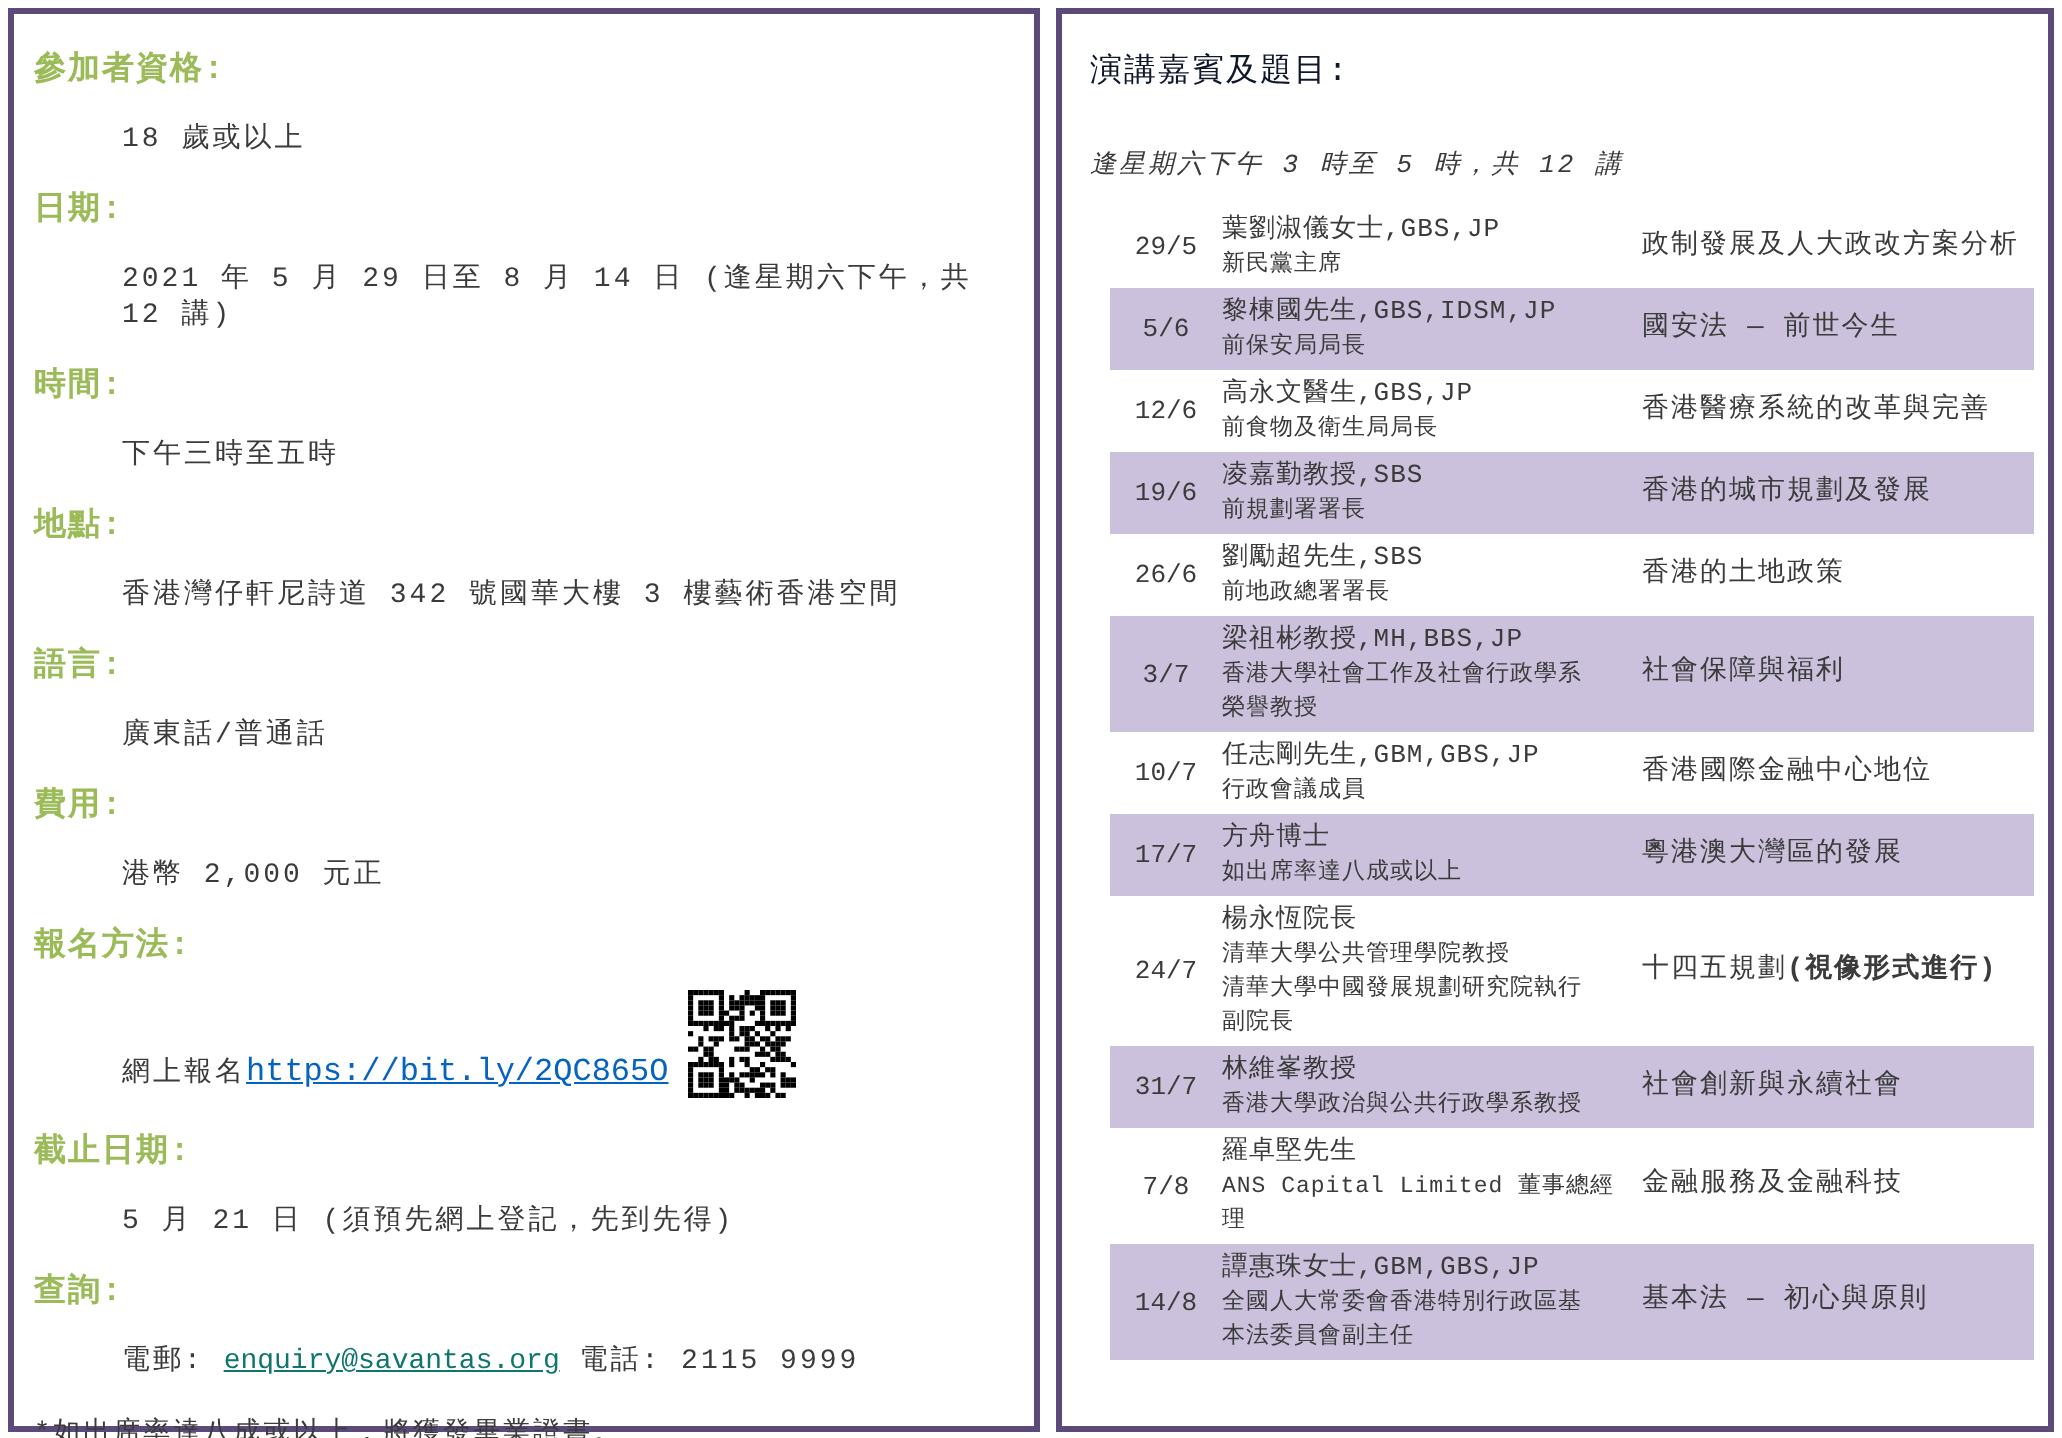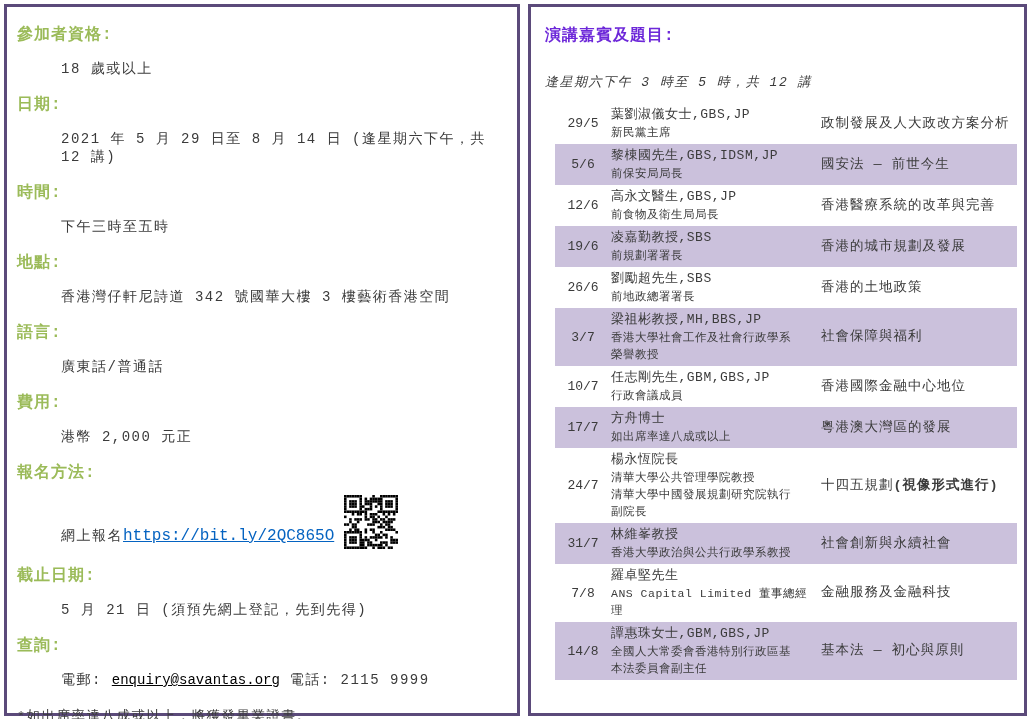--- a/index.html
+++ b/index.html
@@ -18,31 +18,31 @@
 
   
   .lsec h3 {
     color:#9bbb59; font-size:16px; font-weight:bold;
     margin:13px 0 12px 0; letter-spacing:1px;
   }
   .lsec p  {
     font-size:14px; margin:15px 0 16px 44px; letter-spacing:1.5px;
   }
   .link { color:#0563c1; text-decoration:underline; letter-spacing:0; }
-  .email-link { color:#000000; text-decoration:underline; letter-spacing:0; }
+  .email-link { color:#0f766e; text-decoration:underline; letter-spacing:0; }
   .signup-row {
     display:flex; align-items:flex-end; margin:4px 0 20px 44px;text-align:center;
   }
   .signup-row .stext { font-size:14px; letter-spacing:1.5px; }
   .qr { margin:0 0 -4px 10px; flex:none; }
   .footnote { font-size:13.5px; margin:18px 0 0 0; letter-spacing:1.5px; }
 
   
   .rtitle {
-    color:#6d28d9; font-size:16px; font-weight:bold;
+    color:#0f172a; font-size:16px; font-weight:normal;
     margin:14px 0 0 2px; letter-spacing:1px;
   }
   .rsub { font-size:13px; margin:27px 0 0 2px; letter-spacing:1.5px;font-style:italic; }
   .schedule { margin:12px 0 0 12px; width:462px; }
   .srow { display:flex; align-items:stretch; padding:2px 0; }
   .srow.hl { background:#cbc1dc; }
   .sdate {
     width:56px; flex:none; display:flex; align-items:center;
     justify-content:center; font-size:13px;
   }

